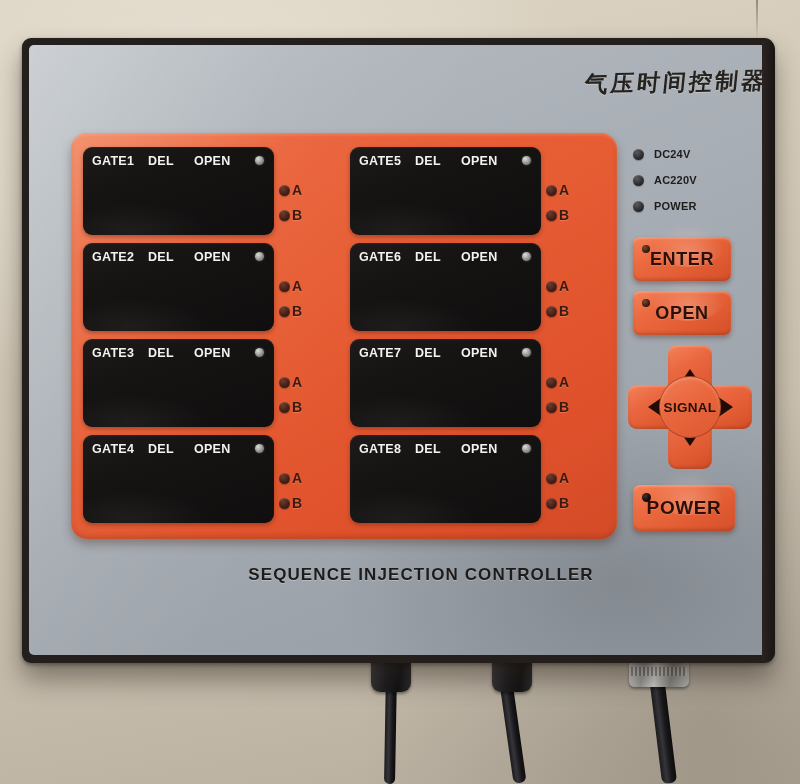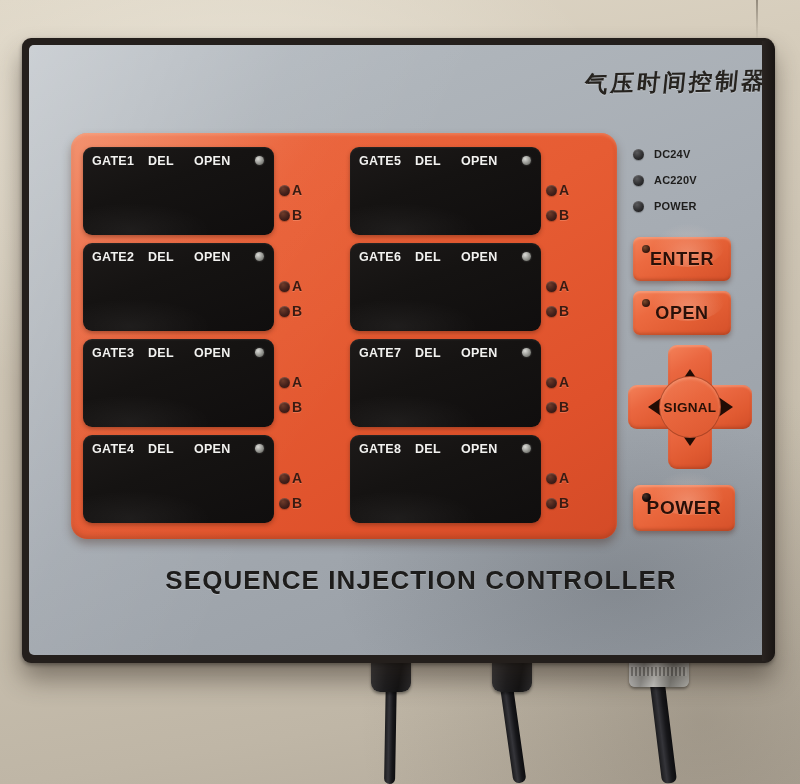--- a/index.html
+++ b/index.html
@@ -206,21 +206,21 @@
   }
 
   
   #product-title {
     position: absolute;
     left: 0;
     right: 0;
     top: 520px;
     text-align: center;
     padding-left: 47px;
-    font-size: 26px;
+    font-size: 17px;
     font-weight: 700;
     letter-spacing: 1.1px;
     color: #1d1c1b;
     text-shadow: 0 1px 0 rgba(255,255,255,0.28);
   }
 
   
   #control-col {
     position: absolute;
     left: 604px;

